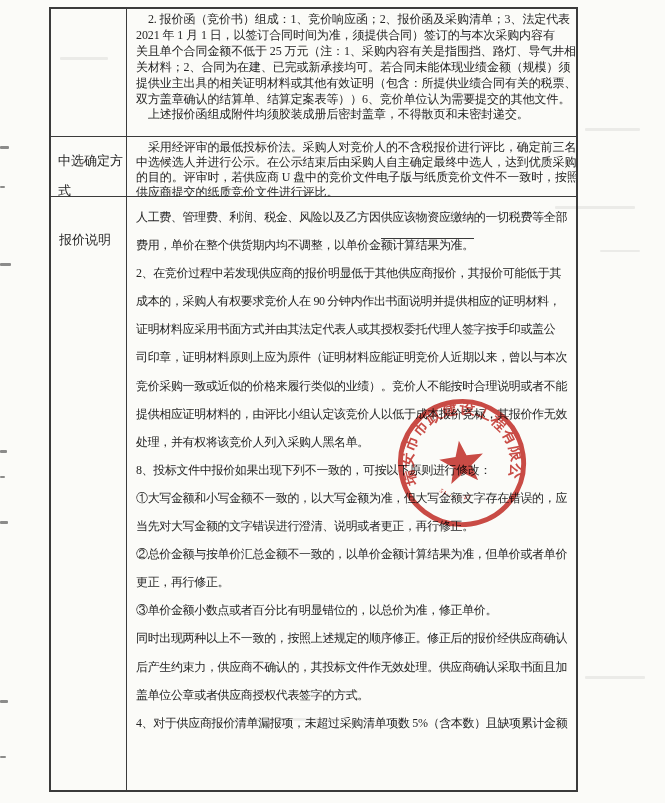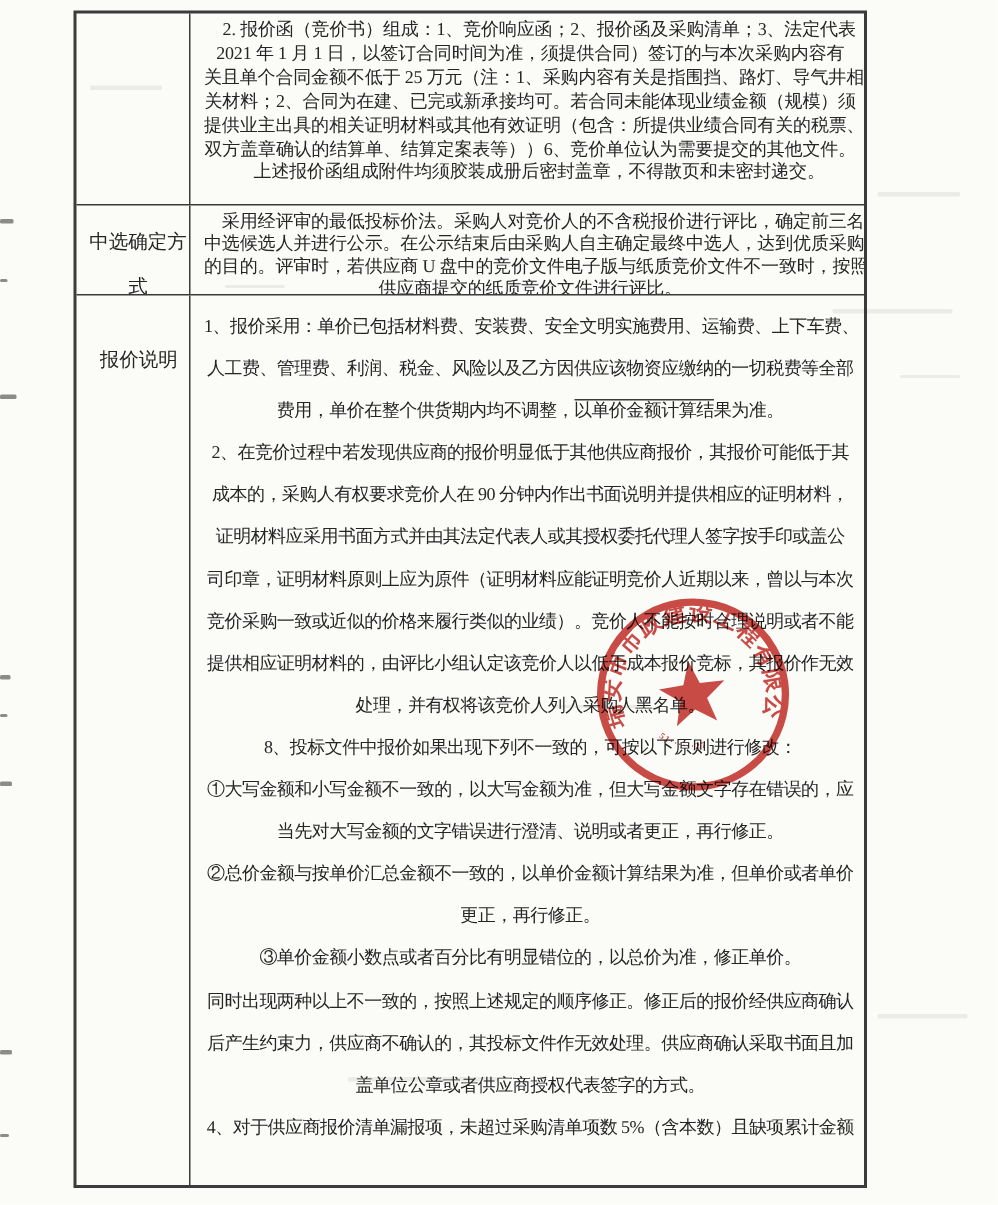--- a/index.html
+++ b/index.html
@@ -2,21 +2,21 @@
 <html><head>
 <meta charset="utf-8">
 <style>
   html,body{margin:0;padding:0;}
   body{
     width:665px;height:803px;position:relative;overflow:hidden;
     background:#fbfbf8;
     font-family:"Liberation Serif","DejaVu Serif",serif;
     color:#252525;
   }
-  .page{position:absolute;inset:0;text-align:center;}
+  .page{position:absolute;inset:0;}
   .table{
     position:absolute;left:49px;top:7px;width:529px;height:785px;
     border:2px solid #3b3b3b;display:flex;flex-direction:column;
     background:transparent;box-sizing:border-box;
   }
   .row{display:flex;box-sizing:border-box;}
   .row-1{height:127px;}
   .row-2{height:60px;border-top:1.5px solid #3b3b3b;}
   .row-3{flex:1;border-top:1.5px solid #3b3b3b;}
   .cell{box-sizing:border-box;}
@@ -71,21 +71,20 @@
           <div class="text-line">中选候选人并进行公示。在公示结束后由采购人自主确定最终中选人，达到优质采购</div>
           <div class="text-line">的目的。评审时，若供应商 U 盘中的竞价文件电子版与纸质竞价文件不一致时，按照</div>
           <div class="text-line">供应商提交的纸质竞价文件进行评比。</div>
         </div>
     </div>
     <div class="row row-3">
       <div class="cell label">
           <div class="label-line">报价说明</div>
         </div>
       <div class="cell content r3">
-          <div class="text-line">1、报价采用：单价已包括材料费、安装费、安全文明实施费用、运输费、上下车费、</div>
           <div class="text-line"><span>人工费、管理费、利润、税金、风险以及乙方因</span><span class="u">供应该物资应缴纳</span><span>的一切税费等全部</span></div>
           <div class="text-line">费用，单价在整个供货期内均不调整，以单价金额计算结果为准。</div>
           <div class="text-line">2、在竞价过程中若发现供应商的报价明显低于其他供应商报价，其报价可能低于其</div>
           <div class="text-line">成本的，采购人有权要求竞价人在 90 分钟内作出书面说明并提供相应的证明材料，</div>
           <div class="text-line">证明材料应采用书面方式并由其法定代表人或其授权委托代理人签字按手印或盖公</div>
           <div class="text-line">司印章，证明材料原则上应为原件（证明材料应能证明竞价人近期以来，曾以与本次</div>
           <div class="text-line">竞价采购一致或近似的价格来履行类似的业绩）。竞价人不能按时合理说明或者不能</div>
           <div class="text-line">提供相应证明材料的，由评比小组认定该竞价人以低于成本报价竞标，其报价作无效</div>
           <div class="text-line">处理，并有权将该竞价人列入采购人黑名单。</div>
           <div class="text-line">8、投标文件中报价如果出现下列不一致的，可按以下原则进行修改：</div>

